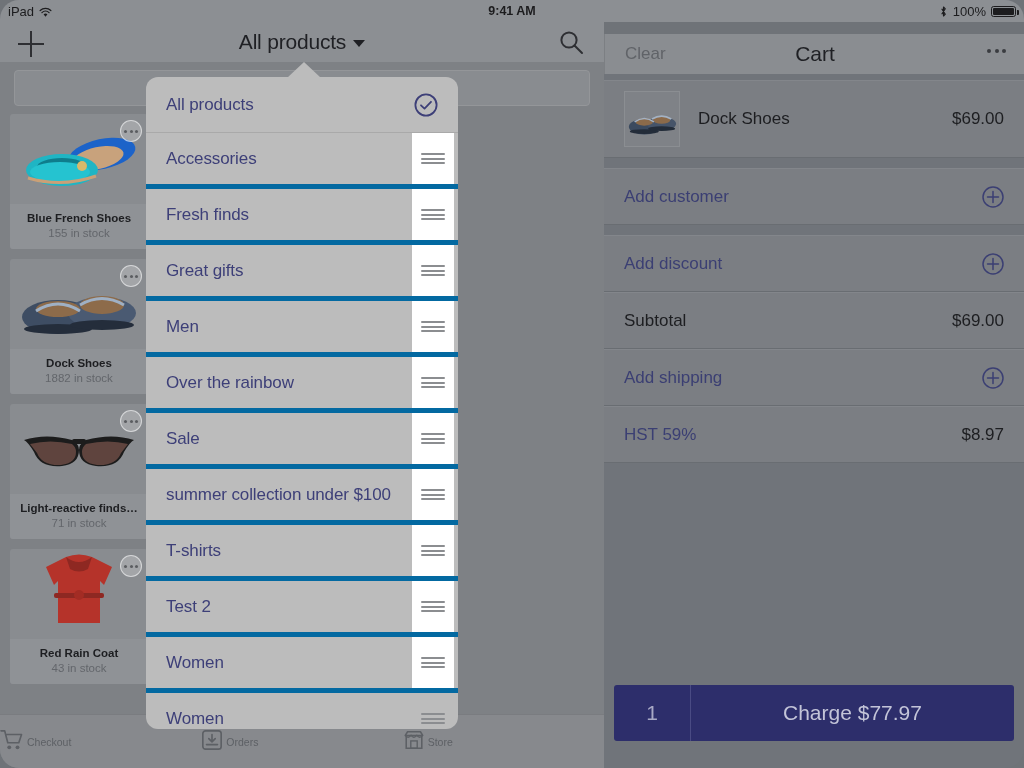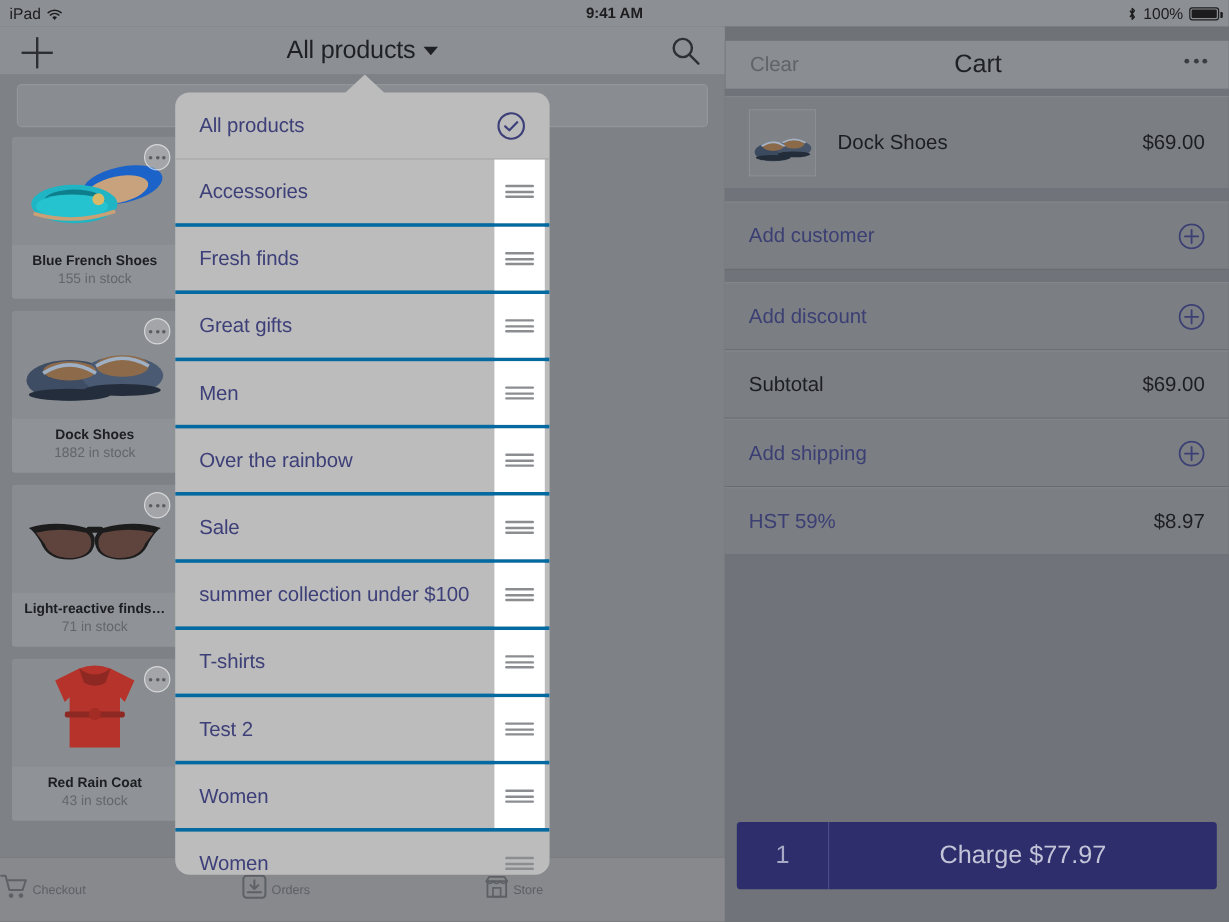--- a/index.html
+++ b/index.html
@@ -1,21 +1,21 @@
 <!DOCTYPE html>
 <html><head>
 <meta charset="utf-8">
 <style>
   * { margin:0; padding:0; box-sizing:border-box; }
   html, body {
     width:1024px; height:768px; overflow:hidden;
     font-family:"Liberation Sans", sans-serif;
     background:#6f7378;
   }
-  #screen { position:relative; width:1024px; height:768px; overflow:hidden; }
+  #screen { position:relative; width:1024px; height:768px; overflow:hidden;border-radius:19px; }
 
   
   .statusbar{
     position:absolute; left:0; top:0; width:1024px; height:22px;
     background:#8c8f93; color:#1c1c1e; font-size:13px;
     display:flex; align-items:center;
   }
   .sb-left{ position:absolute; left:8px; display:flex; align-items:center; gap:5px; }
   .sb-center{ position:absolute; left:0; width:100%; text-align:center; font-weight:bold; font-size:12.5px;}
   .sb-right{ position:absolute; right:8px; display:flex; align-items:center; gap:5px; }
@@ -181,21 +181,21 @@
     width:0; height:0;
     border-left:17px solid transparent; border-right:17px solid transparent;
     border-bottom:16px solid #bcbcbc; z-index:31;
   }
   .popover{
     position:absolute; left:146px; top:77px; width:312px; height:652px;
     background:#bcbcbc; border-radius:12px; overflow:hidden; z-index:30;
   }
   .pop-item{
     position:relative; height:56px; display:flex; align-items:center;
-    border-bottom:3px solid #0369a1;
+    border-bottom:5px solid #0369a1;
     padding-left:20px;
   }
   .pop-item:first-child{ border-bottom:1px solid #a9a9a9; }
   .pop-label{
     font-size:17px; color:#3d3f78; letter-spacing:-0.1px;
     white-space:nowrap;
   }
   .check-circle{
     position:absolute; right:20px; top:16px; width:24px; height:24px;
   }

